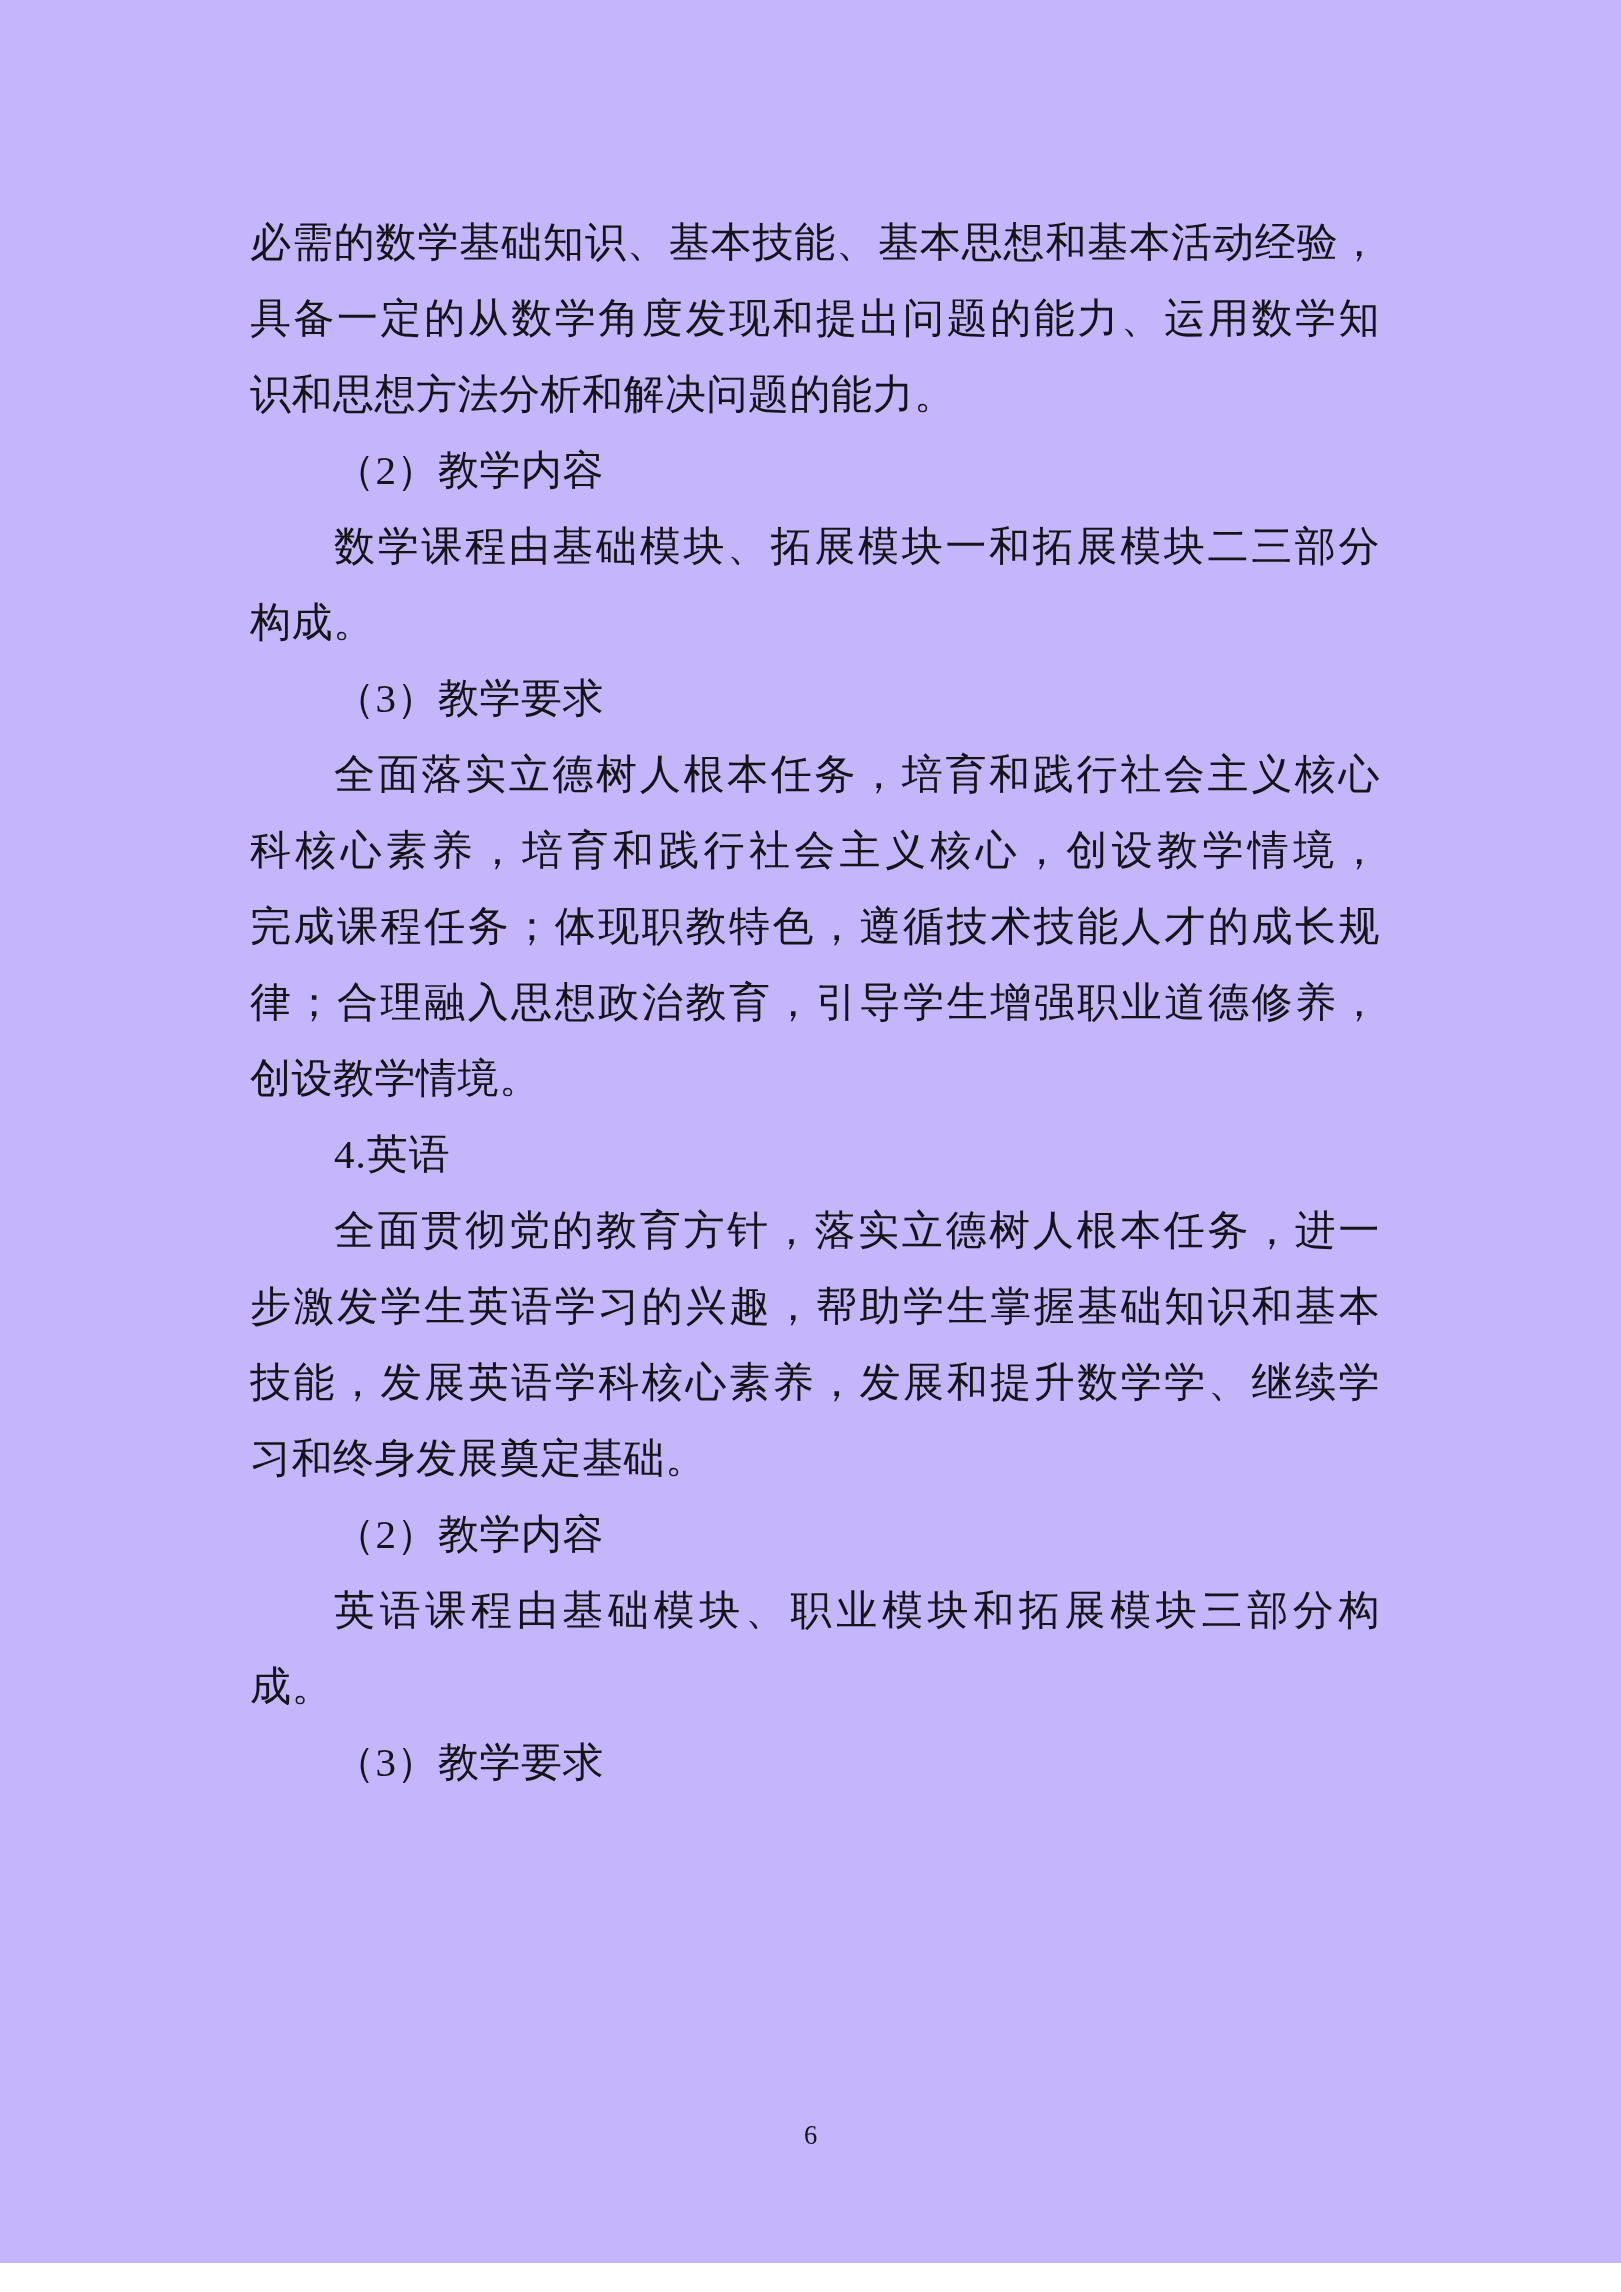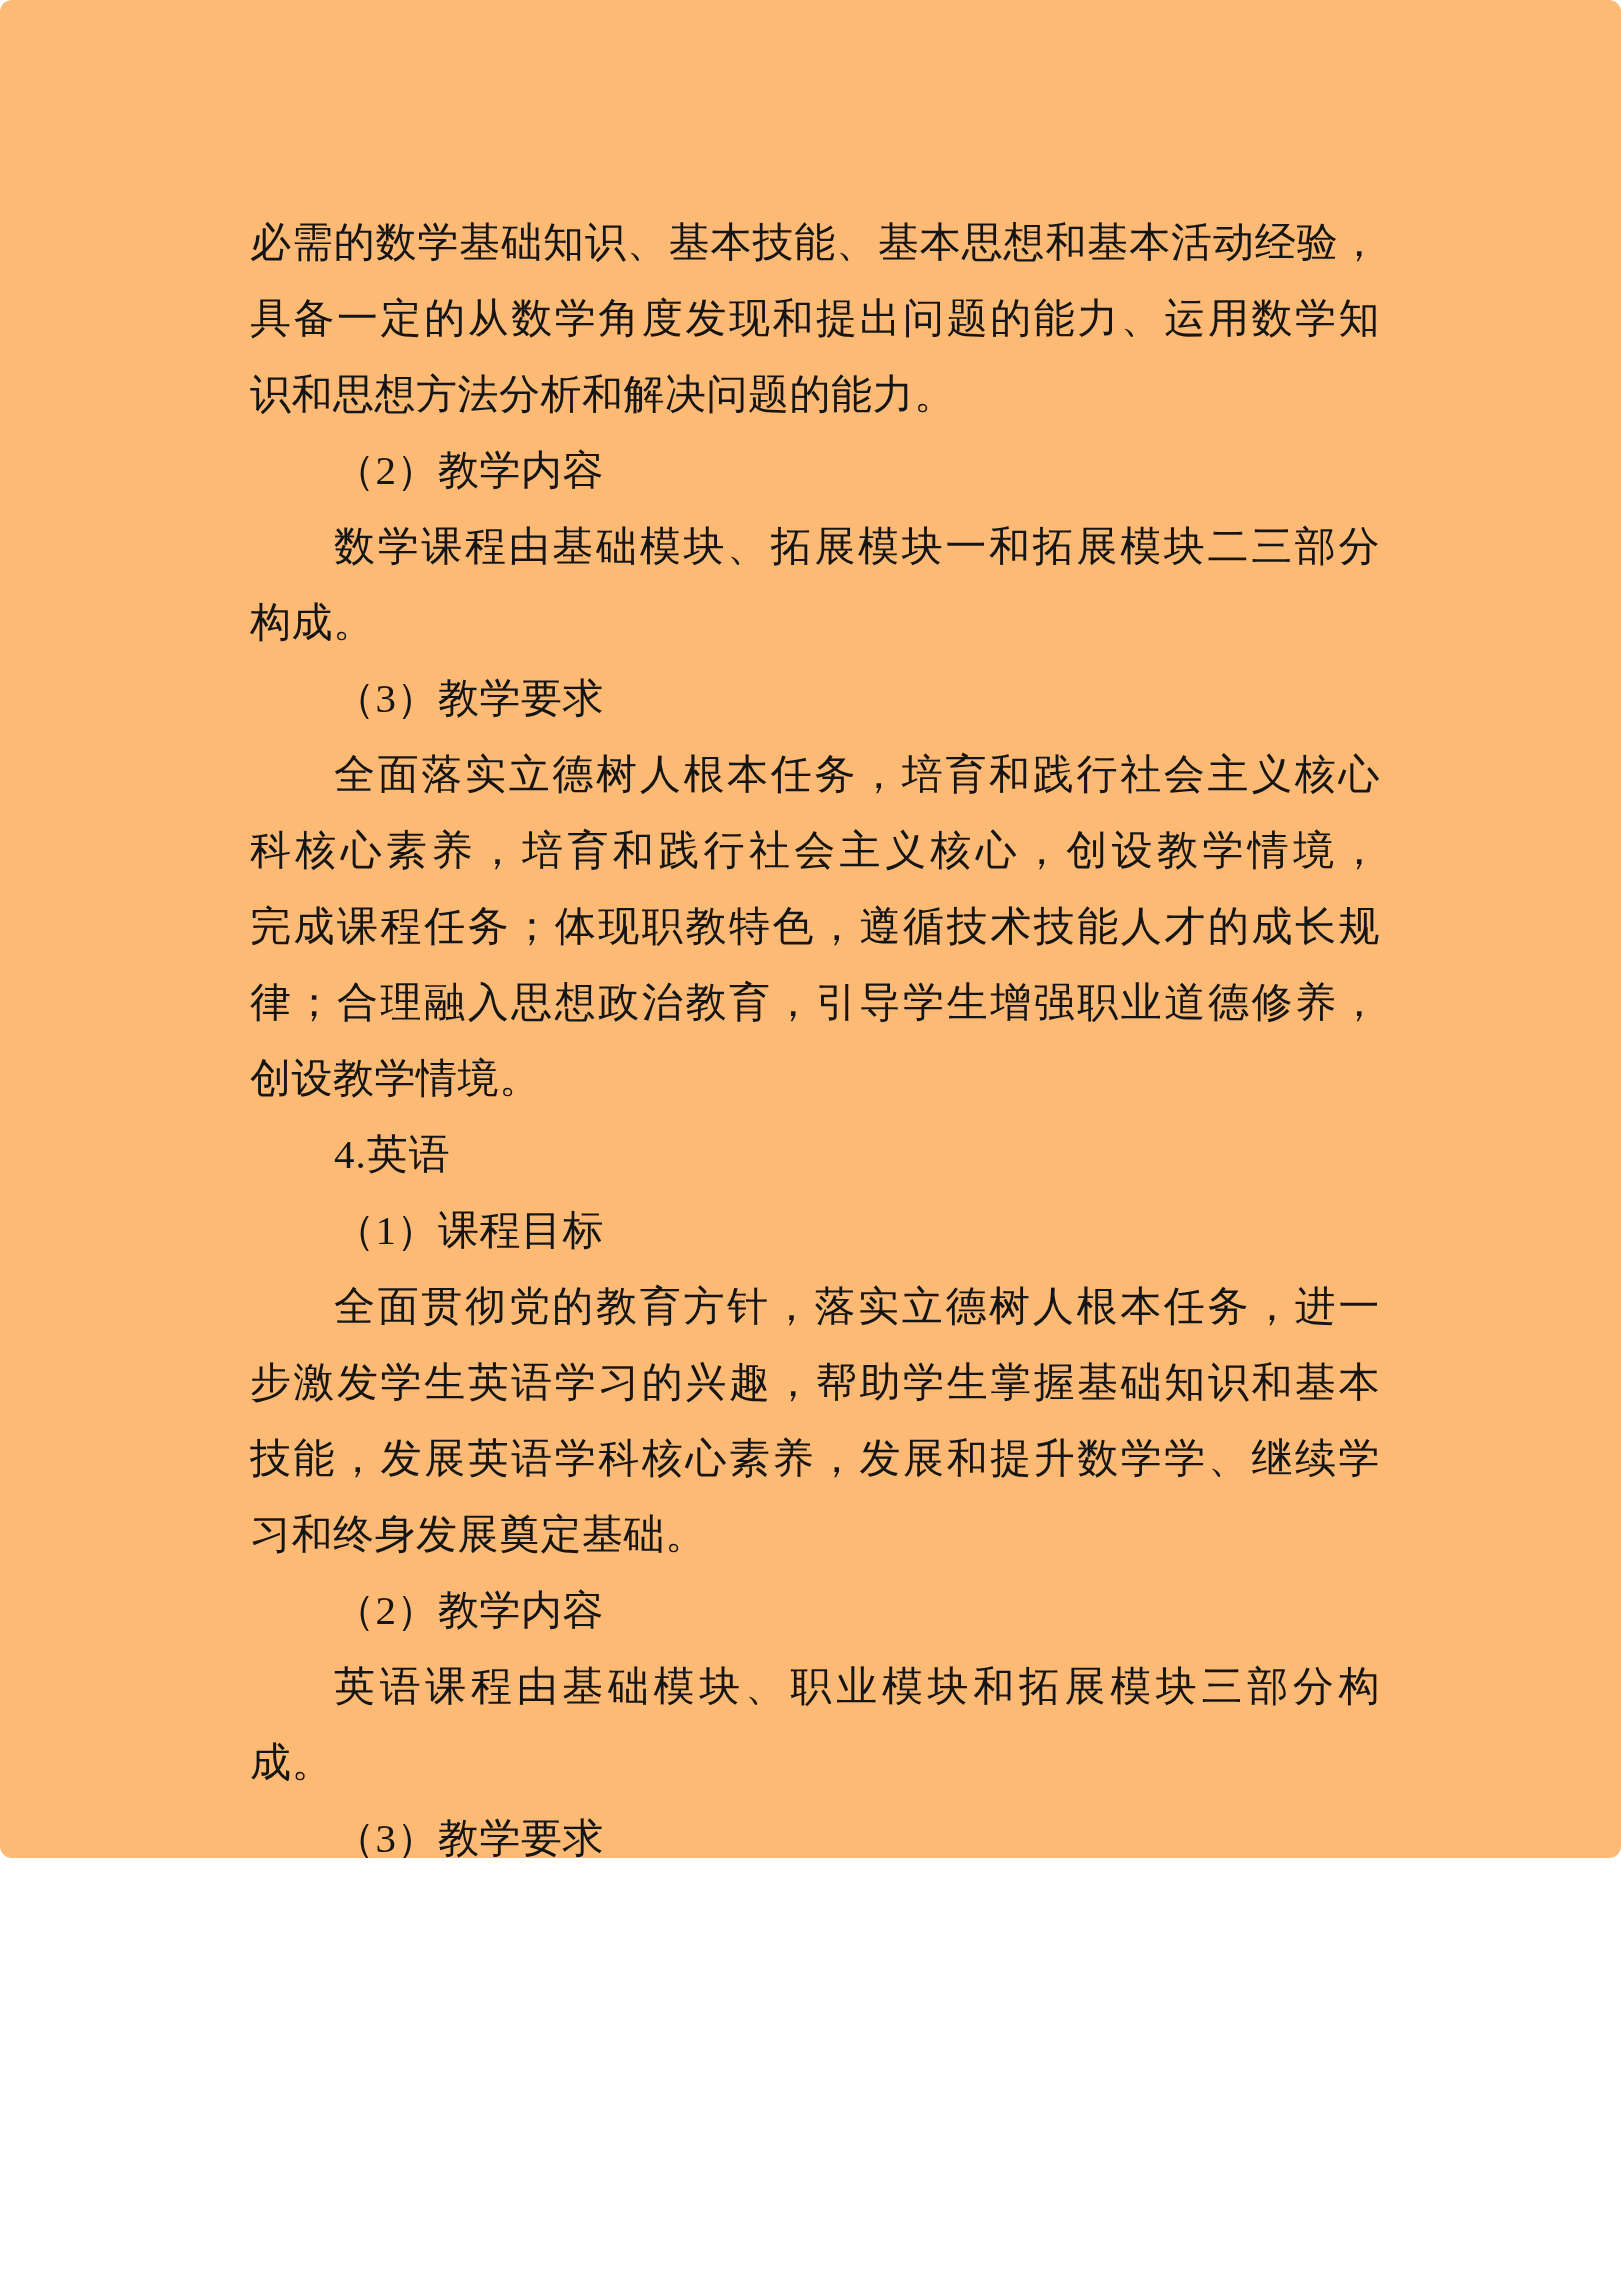--- a/index.html
+++ b/index.html
@@ -3,26 +3,25 @@
 <meta charset="utf-8">
 <style>
   html, body {
     margin: 0;
     padding: 0;
     background: #ffffff;
   }
   .page {
     position: relative;
     width: 1621px;
-    height: 1858px;
-    background: #fdba74;
+    height: 2263px;
+    background: #c4b5fd;
     color: #151515;
     font-family: "Liberation Serif", serif;
     overflow: hidden;
-    border-radius: 12px;
   }
   .content {
     position: absolute;
     left: 250px;
     top: 204px;
     width: 1130px;
   }
   .line {
     height: 76px;
     line-height: 76px;
@@ -65,21 +64,20 @@
       <div class="line indent">（2）教学内容</div>
       <div class="line justify indent">数学课程由基础模块、拓展模块一和拓展模块二三部分</div>
       <div class="line">构成。</div>
       <div class="line indent">（3）教学要求</div>
       <div class="line justify indent">全面落实立德树人根本任务，培育和践行社会主义核心</div>
       <div class="line justify">科核心素养，培育和践行社会主义核心，创设教学情境，</div>
       <div class="line justify">完成课程任务；体现职教特色，遵循技术技能人才的成长规</div>
       <div class="line justify">律；合理融入思想政治教育，引导学生增强职业道德修养，</div>
       <div class="line">创设教学情境。</div>
       <div class="line indent bold">4.英语</div>
-      <div class="line indent">（1）课程目标</div>
       <div class="line justify indent">全面贯彻党的教育方针，落实立德树人根本任务，进一</div>
       <div class="line justify">步激发学生英语学习的兴趣，帮助学生掌握基础知识和基本</div>
       <div class="line justify">技能，发展英语学科核心素养，发展和提升数学学、继续学</div>
       <div class="line">习和终身发展奠定基础。</div>
       <div class="line indent">（2）教学内容</div>
       <div class="line justify indent">英语课程由基础模块、职业模块和拓展模块三部分构</div>
       <div class="line">成。</div>
       <div class="line indent">（3）教学要求</div>
     </div>
   <div class="footer">

